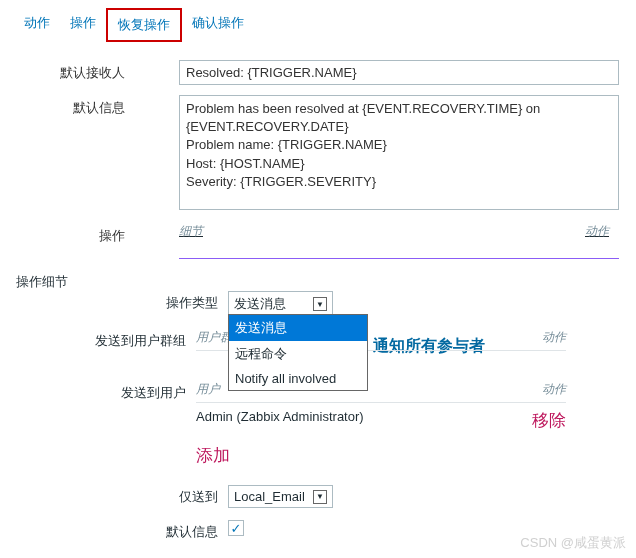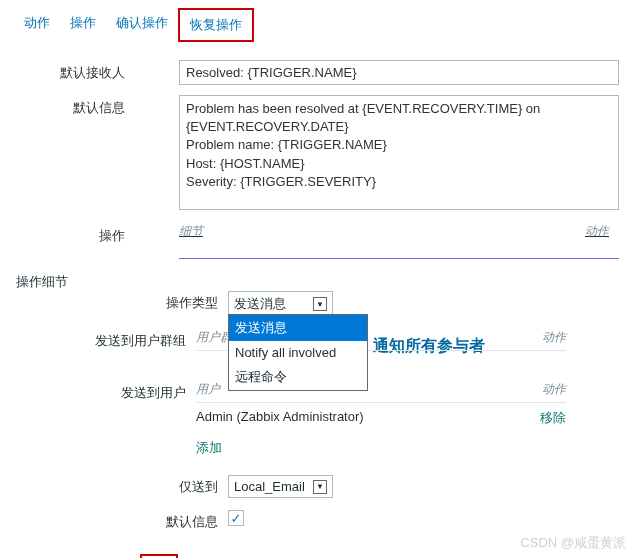--- a/index.html
+++ b/index.html
@@ -154,23 +154,23 @@
       font-style: italic;
     }
     .ug-col1 { flex: 1; }
     .ug-col2 { width: 50px; text-align: right; }
     .ug-row {
       display: flex;
       padding: 6px 0;
       font-size: 13px;
     }
     .link-blue {
-      color: #0f766e;
+      color: #be185d;
       cursor: pointer;
-      font-size: 13px;
+      font-size: 17px;
       text-align: right;
     }
     .checkbox {
       width: 16px;
       height: 16px;
       border: 1px solid #acbbc2;
       display: inline-flex;
       align-items: center;
       justify-content: center;
       color: #0275b8;
@@ -198,22 +198,22 @@
       color: #d0d0d0;
       font-size: 13px;
     }
   </style>
 </head>
 <body>
 
 <div class="tabs">
   <div class="tab">动作</div>
   <div class="tab">操作</div>
+  <div class="tab active">恢复操作</div>
   <div class="tab">确认操作</div>
-  <div class="tab active">恢复操作</div>
 </div>
 
 <div class="form-row">
   <div class="label">默认接收人</div>
   <div class="field">
     <input type="text" value="Resolved: {TRIGGER.NAME}" style="">
   </div>
 </div>
 
 <div class="form-row">
@@ -247,22 +247,22 @@
 
   <div class="detail-row">
     <div class="detail-label">操作类型</div>
     <div class="detail-field">
       <div class="select-box">
         <span>发送消息</span>
         <span class="select-arrow">▼</span>
       </div>
       <div class="dropdown">
         <div class="dropdown-item selected">发送消息</div>
+        <div class="dropdown-item">远程命令</div>
         <div class="dropdown-item">Notify all involved</div>
-        <div class="dropdown-item">远程命令</div>
       </div>
       <div class="annotation">通知所有参与者</div>
     </div>
   </div>
 
   <div class="detail-row" style="">
     <div class="detail-label">发送到用户群组</div>
     <div class="detail-field">
       <div class="user-group-table">
         <div class="ug-header">

